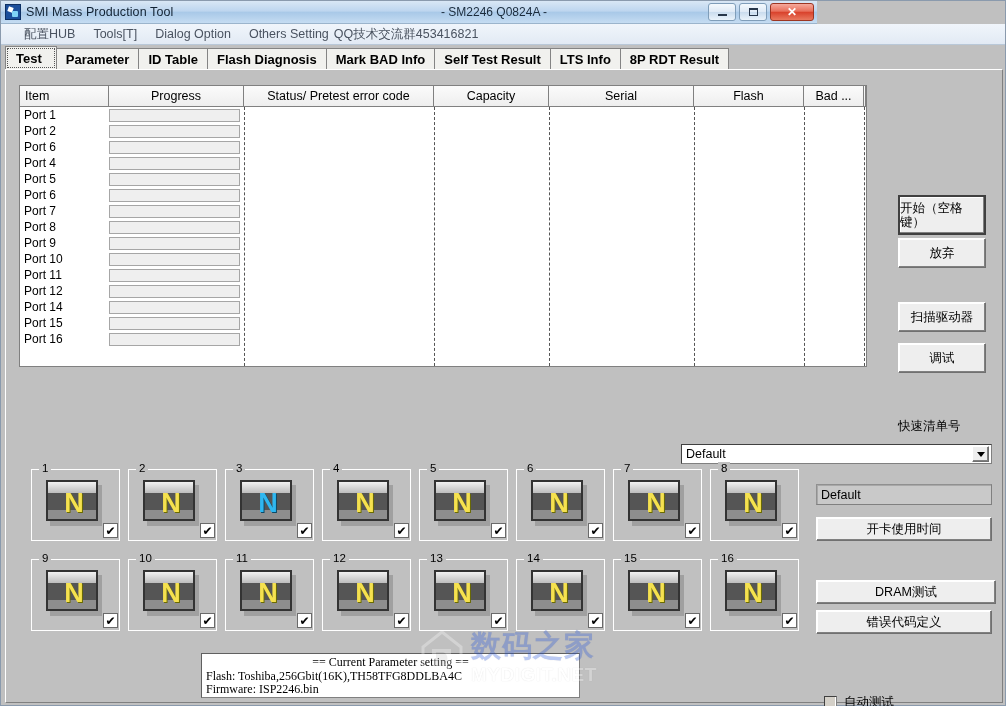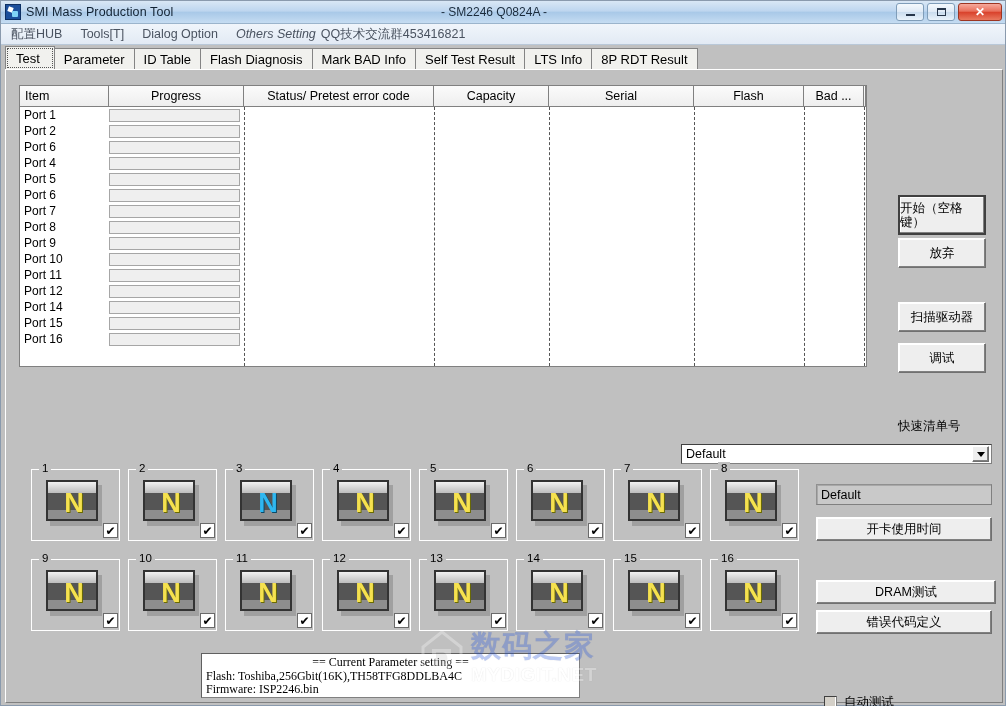--- a/index.html
+++ b/index.html
@@ -14,21 +14,21 @@
   #app {
     position: relative;
     width: 1006px; height: 706px;
     background: #c0c0c0;
     border: 1px solid #8a9aad;
   }
 
   
   #titlebar {
     position: absolute; left: 0; top: 0;
-    width: 1004px; height: 23px;
+    width: 816px; height: 23px;
     background: linear-gradient(to bottom, #d9e7f5 0%, #bed6ef 45%, #a9c9e8 52%, #c5dcf2 100%);
     border-bottom: 1px solid #9bb4cc;
     display: flex; align-items: center;
   }
   #app-icon {
     width: 16px; height: 16px; margin-left: 4px; margin-right: 5px;
     flex: 0 0 auto; position: relative;
     background: #1b4f9c;
     border: 1px solid #0d2f63;
   }
@@ -64,41 +64,41 @@
   .minglyph { display:block; width: 9px; height: 2px; background: #27364a; margin-top: 6px; }
   .maxglyph { display:block; width: 9px; height: 8px; border: 1px solid #27364a; border-top-width: 2px; }
 
   
   #menubar {
     position: absolute; left: 0; top: 23px;
     width: 1004px; height: 21px;
     background: linear-gradient(to bottom, #f0f5fb, #e2eaf4);
     border-bottom: 1px solid #b9c8d8;
     display: flex; align-items: center;
-    padding-left: 1px; gap: 0px;
+    padding-left: 14px; gap: 0px;
   }
   .menu-item {
     font-size: 12.5px; color: #4a5360;
     padding: 2px 9px; white-space: nowrap; cursor: default;
   }
-  .menu-item.tight { padding-right: 3px; font-style: italic; }
+  .menu-item.tight { padding-right: 3px; }
   .menu-item.tight2 { padding-left: 2px; }
 
   
   #tabstrip {
     position: absolute; left: 4px; top: 46px;
     width: 998px; height: 23px;
     display: flex; align-items: flex-end;
   }
   .tab {
     height: 22px; padding: 0 9px;
     background: #f1f1ee;
     border: 1px solid #848484;
     border-bottom: none;
-    font-size: 13px; font-weight: normal; color: #000;
+    font-size: 13px; font-weight: bold; color: #000;
     display: flex; align-items: center;
     white-space: nowrap;
     margin-right: -1px;
     font-family: "Liberation Sans", sans-serif;
   }
   .tab.active {
     background: #f1f1ee;
     height: 24px;
     padding: 0 14px 0 10px;
     border: 1px solid #848484;

